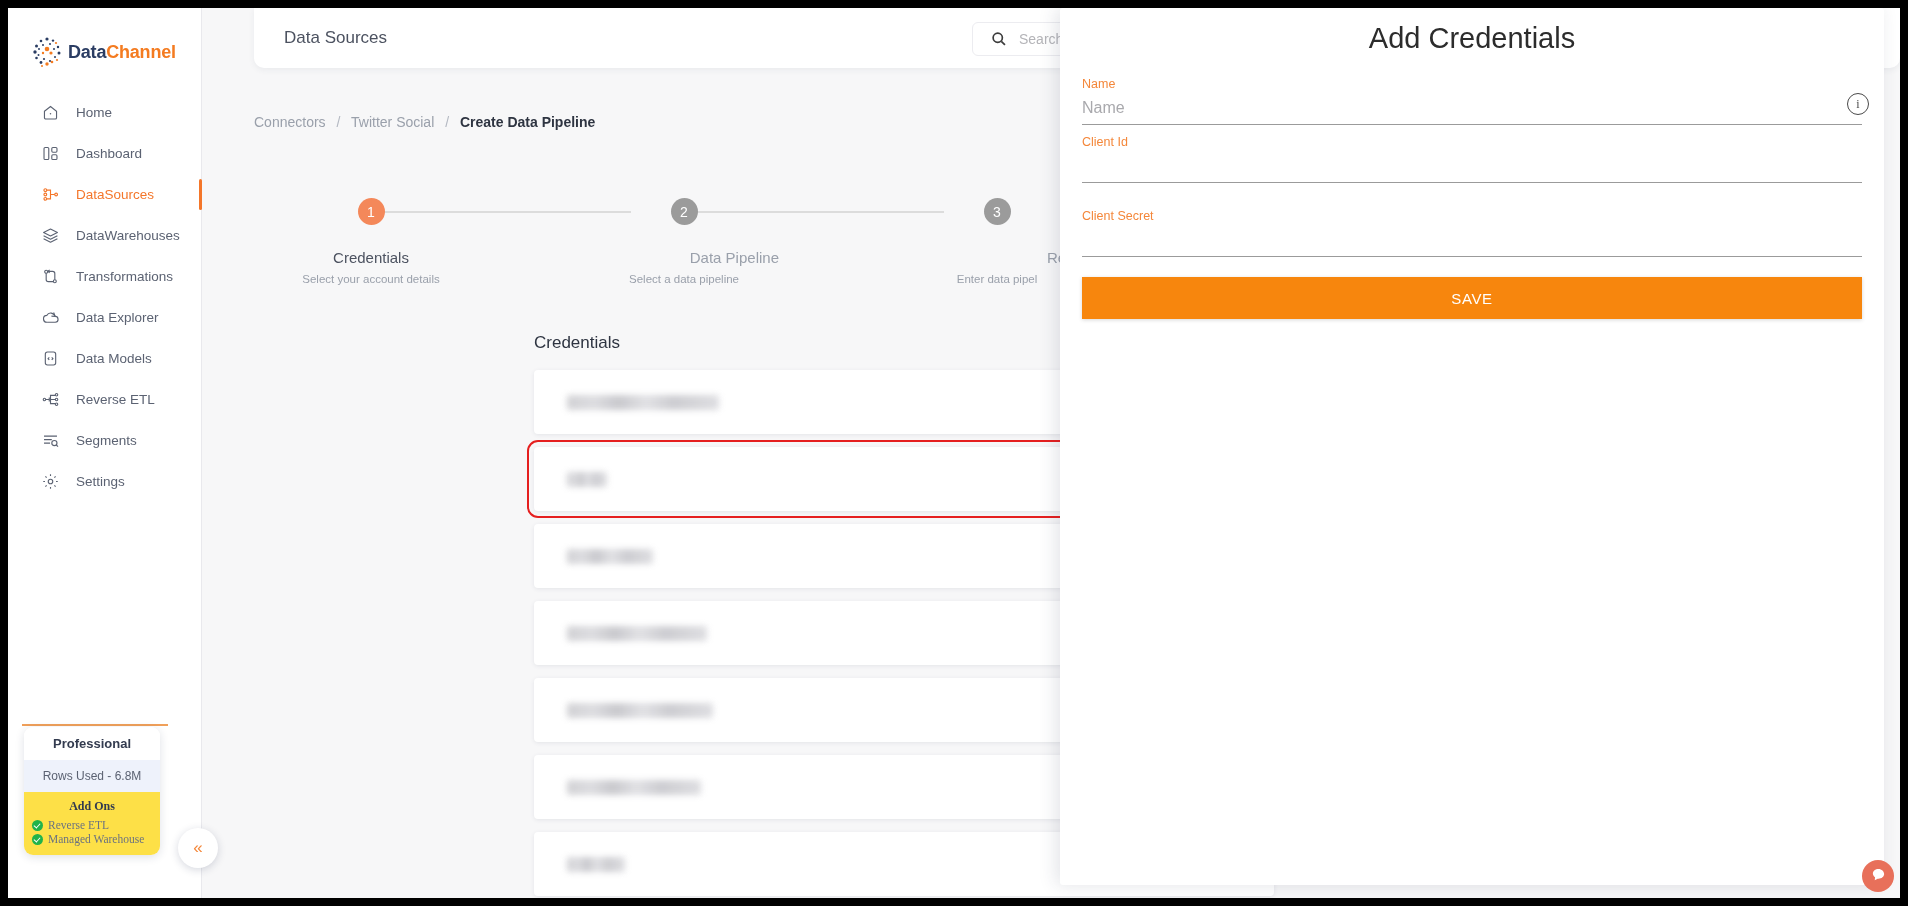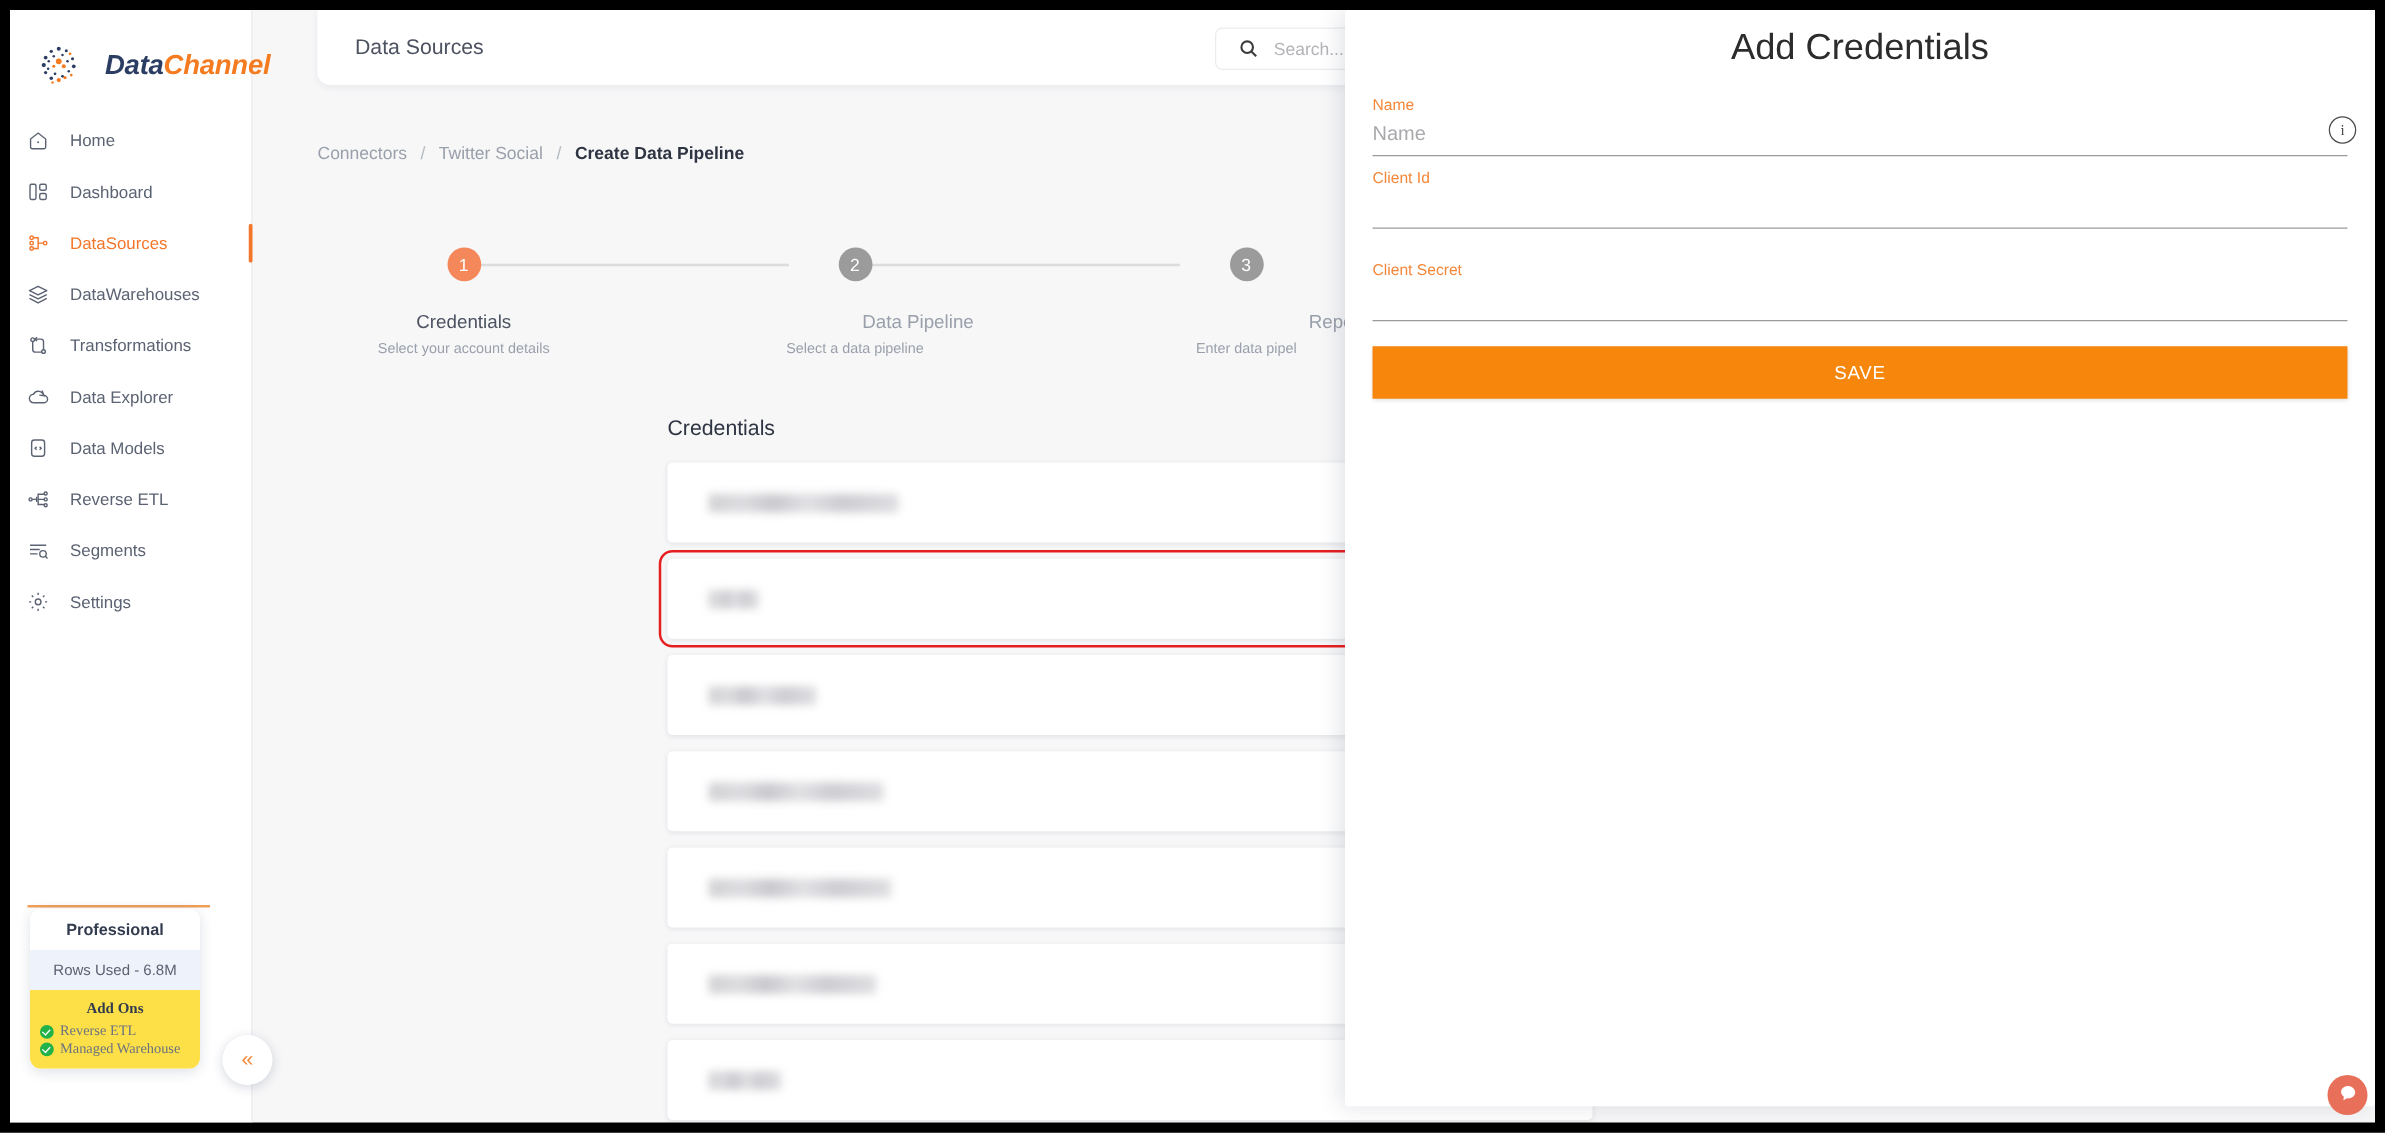--- a/index.html
+++ b/index.html
@@ -24,29 +24,29 @@
     background: #ffffff;
     border-right: 1px solid #e9e9ed;
     z-index: 20;
   }
   .logo-wrap {
     display: flex; align-items: center;
     padding: 22px 0 0 22px;
     height: 66px;
   }
   .logo-mark { width: 34px; height: 34px; flex: 0 0 34px; position: relative; }
-  .logo-text { margin-left: 20px; font-size: 22px; font-weight: 700; letter-spacing: -.2px; font-style: italic; }
+  .logo-text { margin-left: 4px; font-size: 18px; font-weight: 700; letter-spacing: -.2px; }
   .logo-text .a { color: #2b3d63; }
   .logo-text .b { color: #f47b20; }
 
   .nav { margin-top: 18px; }
   .nav-item {
     position: relative;
     display: flex; align-items: center;
-    height: 41px; padding-left: 10px;
+    height: 41px; padding-left: 30px;
     cursor: pointer;
     color: #5b6272;
     font-size: 13.5px;
   }
   .nav-item .ico { width: 24px; height: 24px; flex: 0 0 24px; display: flex; align-items: center; justify-content: center; }
   .nav-item .lbl { margin-left: 14px; white-space: nowrap; }
   .nav-item.active { color: #f4762a; }
   .nav-item.active .bar {
     position: absolute; right: -1px; top: 5px;
     width: 3px; height: 31px; background: #f4762a; border-radius: 2px;
@@ -200,21 +200,21 @@
     margin: 0 auto;
   }
   .stat .cap { font-size: 10.5px; color: #8e949e; margin-top: 3px; }
   .act-ico {
     width: 34px; height: 34px; display: flex; align-items: center; justify-content: center;
     cursor: pointer; color: #4a4a4a;
   }
 
   
   #panel {
-    position: absolute; right: 0; top: 0;
+    position: absolute; right: 16px; top: 0;
     width: 824px; height: 877px;
     background: #fff;
     border-radius: 3px;
     box-shadow: -4px 0 18px rgba(40,50,80,.13);
     z-index: 50;
   }
   .panel-title {
     text-align: center; padding-top: 14px;
     font-size: 29px; color: #2c2c2c; font-weight: 400;
   }

